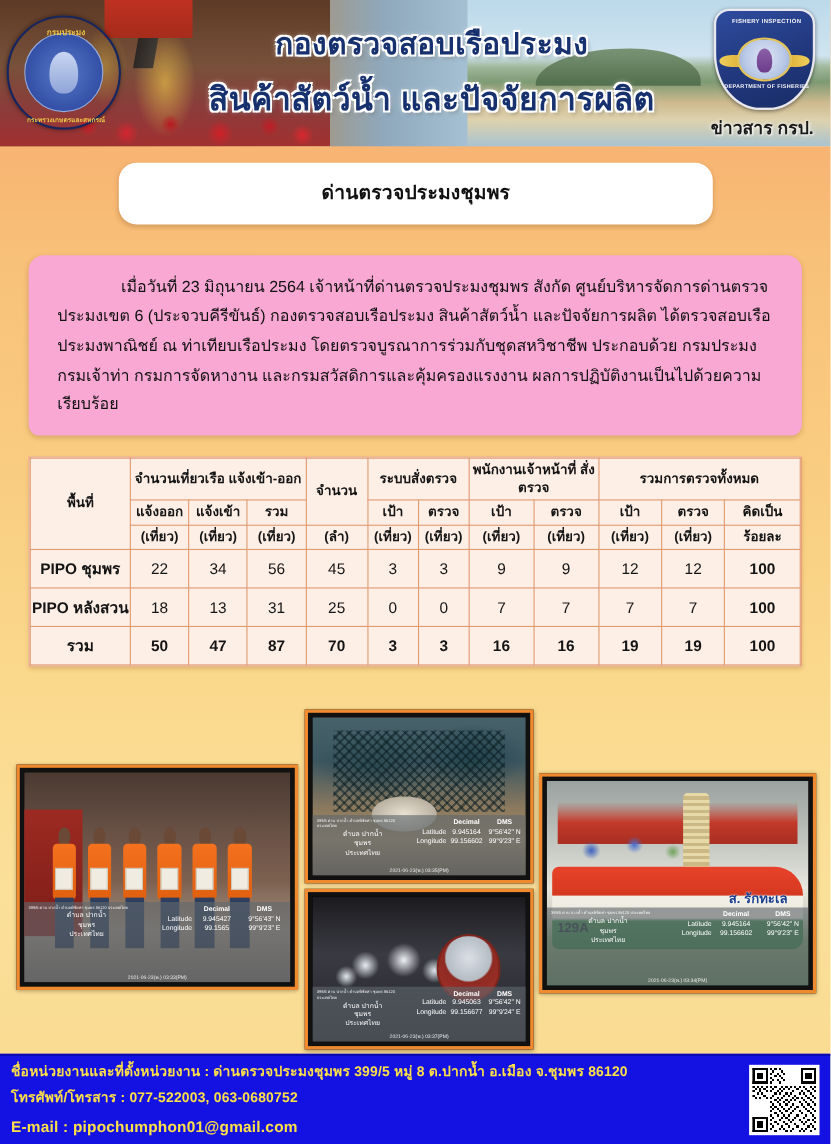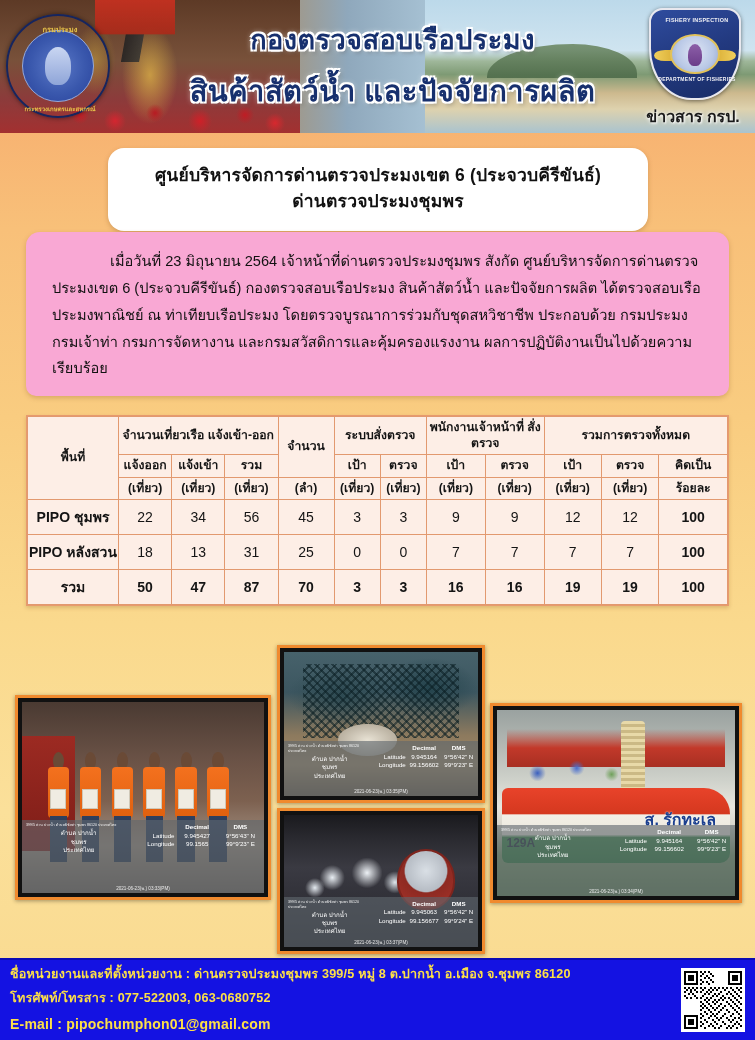--- a/index.html
+++ b/index.html
@@ -295,21 +295,21 @@
       radial-gradient(circle 10px at 48% 72%, #6fa05a, transparent 70%),
       linear-gradient(180deg, transparent 0%, #c2392a 30%, #a82f22 60%, transparent 61%);
   }
   .boat-rope {
     position: absolute; left: 52%; top: 6%; width: 10%; height: 38%;
     background: repeating-linear-gradient(180deg, #e8d9a8 0 3px, #cbb985 3px 6px);
     border-radius: 4px;
   }
   .boat-name {
     position: absolute; right: 8%; top: 52%;
-    font-size: 16px; font-weight: bold; color: #1b3f8f;
+    font-size: 12px; font-weight: bold; color: #1b3f8f;
     text-shadow: 0 0 2px #fff;
   }
   .boat-num {
     position: absolute; left: 4%; top: 68%;
     font-size: 12px; font-weight: bold; color: #23303c;
   }
 
   
   .gps {
     position: absolute; left: 0; right: 0; bottom: 0; height: 38%;
@@ -383,21 +383,20 @@
       <div class="badge-wing-r"></div>
       <div class="badge-ellipse"></div>
       <div class="badge-text-top">FISHERY INSPECTION</div>
       <div class="badge-text-bot">DEPARTMENT OF FISHERIES</div>
     </div>
   </div>
   <div class="badge-caption">ข่าวสาร กรป.</div>
 </div>
 
 <div class="title-card">
-  <div class="title-line">ศูนย์บริหารจัดการด่านตรวจประมงเขต 6 (ประจวบคีรีขันธ์)</div>
   <div class="title-line">ด่านตรวจประมงชุมพร</div>
 </div>
 
 <div class="body-card">
   <p>เมื่อวันที่ 23 มิถุนายน 2564 เจ้าหน้าที่ด่านตรวจประมงชุมพร สังกัด ศูนย์บริหารจัดการด่านตรวจประมงเขต 6 (ประจวบคีรีขันธ์) กองตรวจสอบเรือประมง สินค้าสัตว์น้ำ และปัจจัยการผลิต ได้ตรวจสอบเรือประมงพาณิชย์ ณ ท่าเทียบเรือประมง โดยตรวจบูรณาการร่วมกับชุดสหวิชาชีพ ประกอบด้วย กรมประมง กรมเจ้าท่า กรมการจัดหางาน และกรมสวัสดิการและคุ้มครองแรงงาน ผลการปฏิบัติงานเป็นไปด้วยความเรียบร้อย</p>
 </div>
 
 <div class="table-wrap">
   <table class="report">
     <colgroup>

